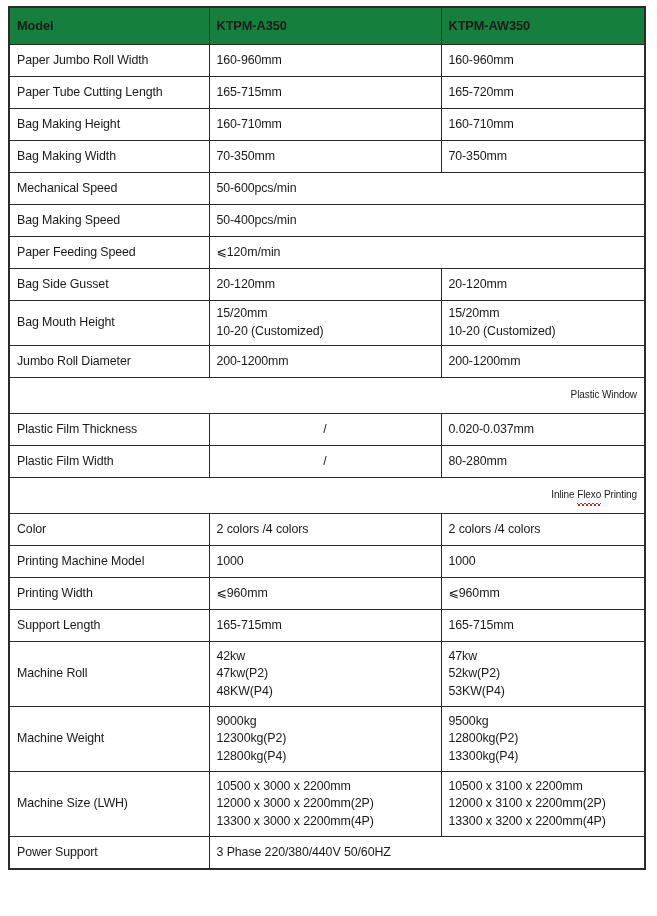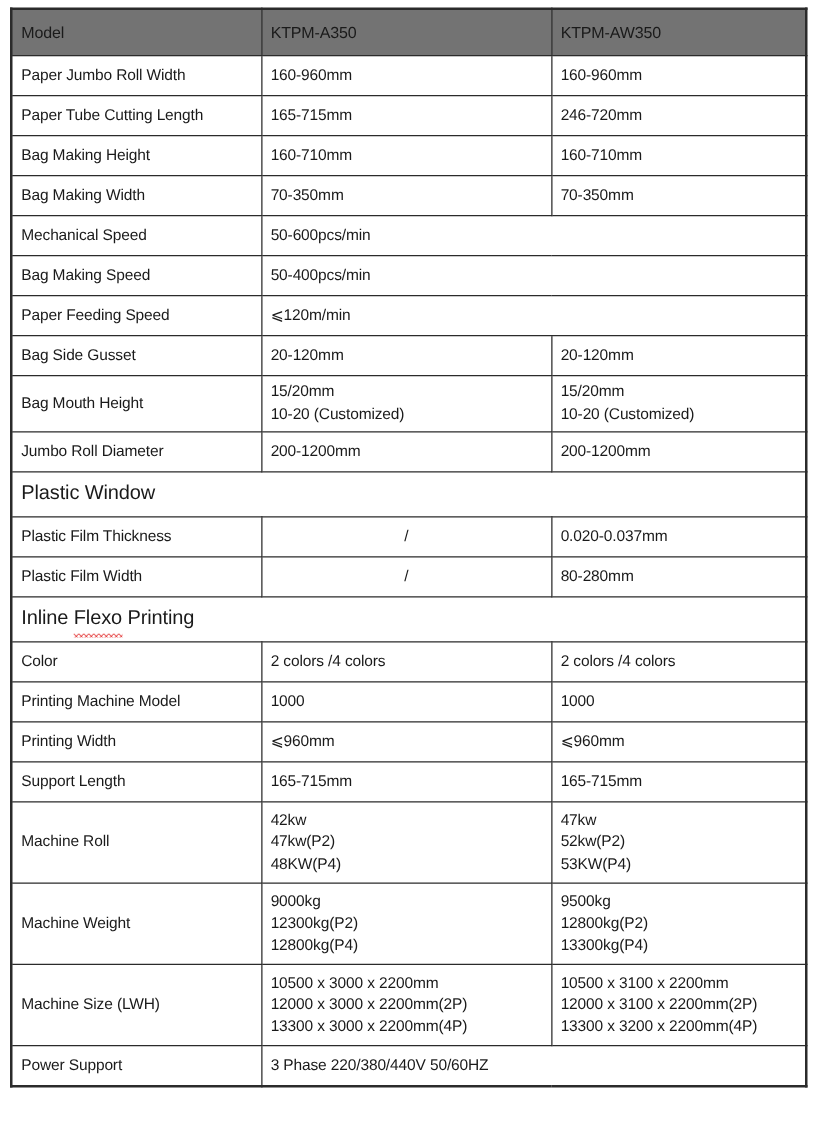--- a/index.html
+++ b/index.html
@@ -40,43 +40,43 @@
     letter-spacing: -0.1px;
   }
 
   
   col.c-label  { width: 200px; }
   col.c-a350   { width: 232px; }
   col.c-aw350  { width: 204px; }
 
   
   tr.header-row td {
-    background: #737373;
-    font-weight: normal;
+    background: #15803d;
+    font-weight: bold;
     height: 30px;
     font-size: 12.8px;
   }
 
   
   tr.data-row td { height: 25px; }
 
   
   td.multiline {
     white-space: pre-line;
     padding-top: 4px;
     padding-bottom: 4px;
   }
   tr.row-2line td { height: 38px; }
   tr.row-3line td { height: 58px; }
 
   
   tr.section-row td {
-    text-align: left;
+    text-align: right;
     height: 29px;
-    font-size: 16px;
+    font-size: 10px;
   }
 
   
   td.center { text-align: center; }
 
   
   .misspelled {
     position: relative;
     display: inline-block;
   }
@@ -111,21 +111,21 @@
           <td>KTPM-AW350</td>
         </tr>
         <tr class="data-row">
           <td>Paper Jumbo Roll Width</td>
           <td>160-960mm</td>
           <td>160-960mm</td>
         </tr>
         <tr class="data-row">
           <td>Paper Tube Cutting Length</td>
           <td>165-715mm</td>
-          <td>246-720mm</td>
+          <td>165-720mm</td>
         </tr>
         <tr class="data-row">
           <td>Bag Making Height</td>
           <td>160-710mm</td>
           <td>160-710mm</td>
         </tr>
         <tr class="data-row">
           <td>Bag Making Width</td>
           <td>70-350mm</td>
           <td>70-350mm</td>

